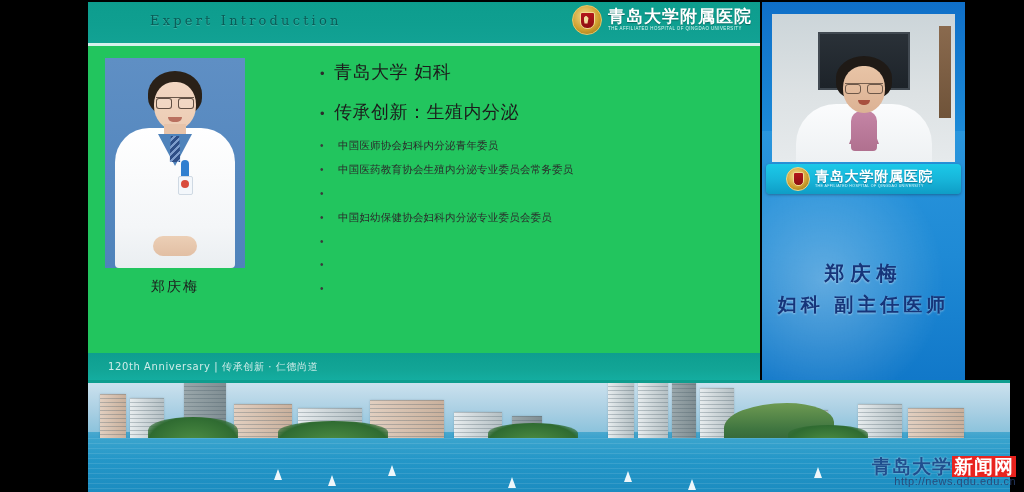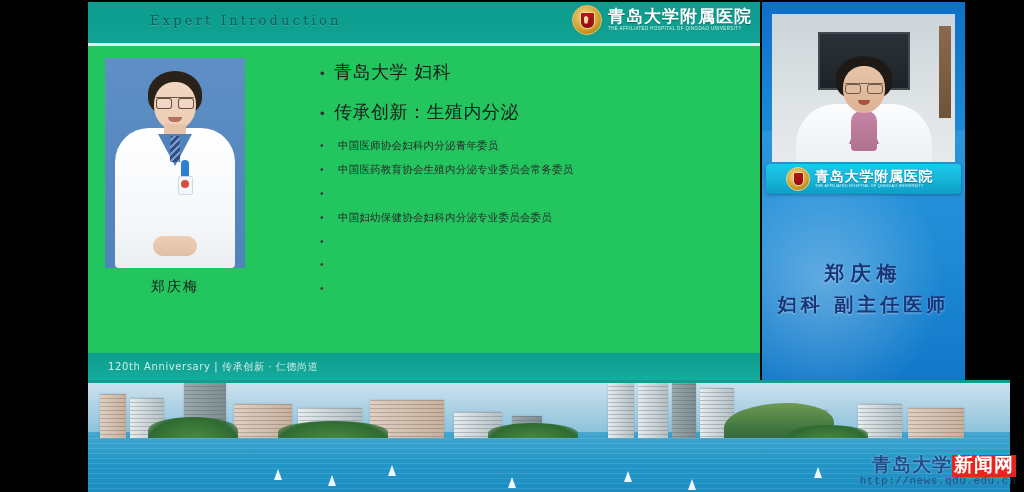--- a/index.html
+++ b/index.html
@@ -86,30 +86,30 @@
 
   
   #watermark {
     position: absolute;
     right: 8px;
     bottom: 4px;
     text-align: right;
     line-height: 1.05;
   }
   #watermark .wm-cn {
-    font-family: Liberation Mono, monospace;
+    font-family: Liberation Sans, sans-serif;
     font-size: 19px;
     font-weight: bold;
     letter-spacing: 1px;
     white-space: nowrap;
   }
   #watermark .wm-cn .wm-blue { color: #1f4f8f; text-shadow: 0 0 2px rgba(255,255,255,.6); }
   #watermark .wm-cn .wm-red  { color: #d51a1a; background: #e8241f; color:#fff; padding: 0 2px; }
   #watermark .wm-url {
-    font-family: Liberation Mono, monospace;
+    font-family: Liberation Sans, sans-serif;
     font-size: 11px;
     color: #2a3f6e;
     letter-spacing: .5px;
     opacity: .85;
   }
 
   
   #slide {
     position: absolute;
     left: 88px;

